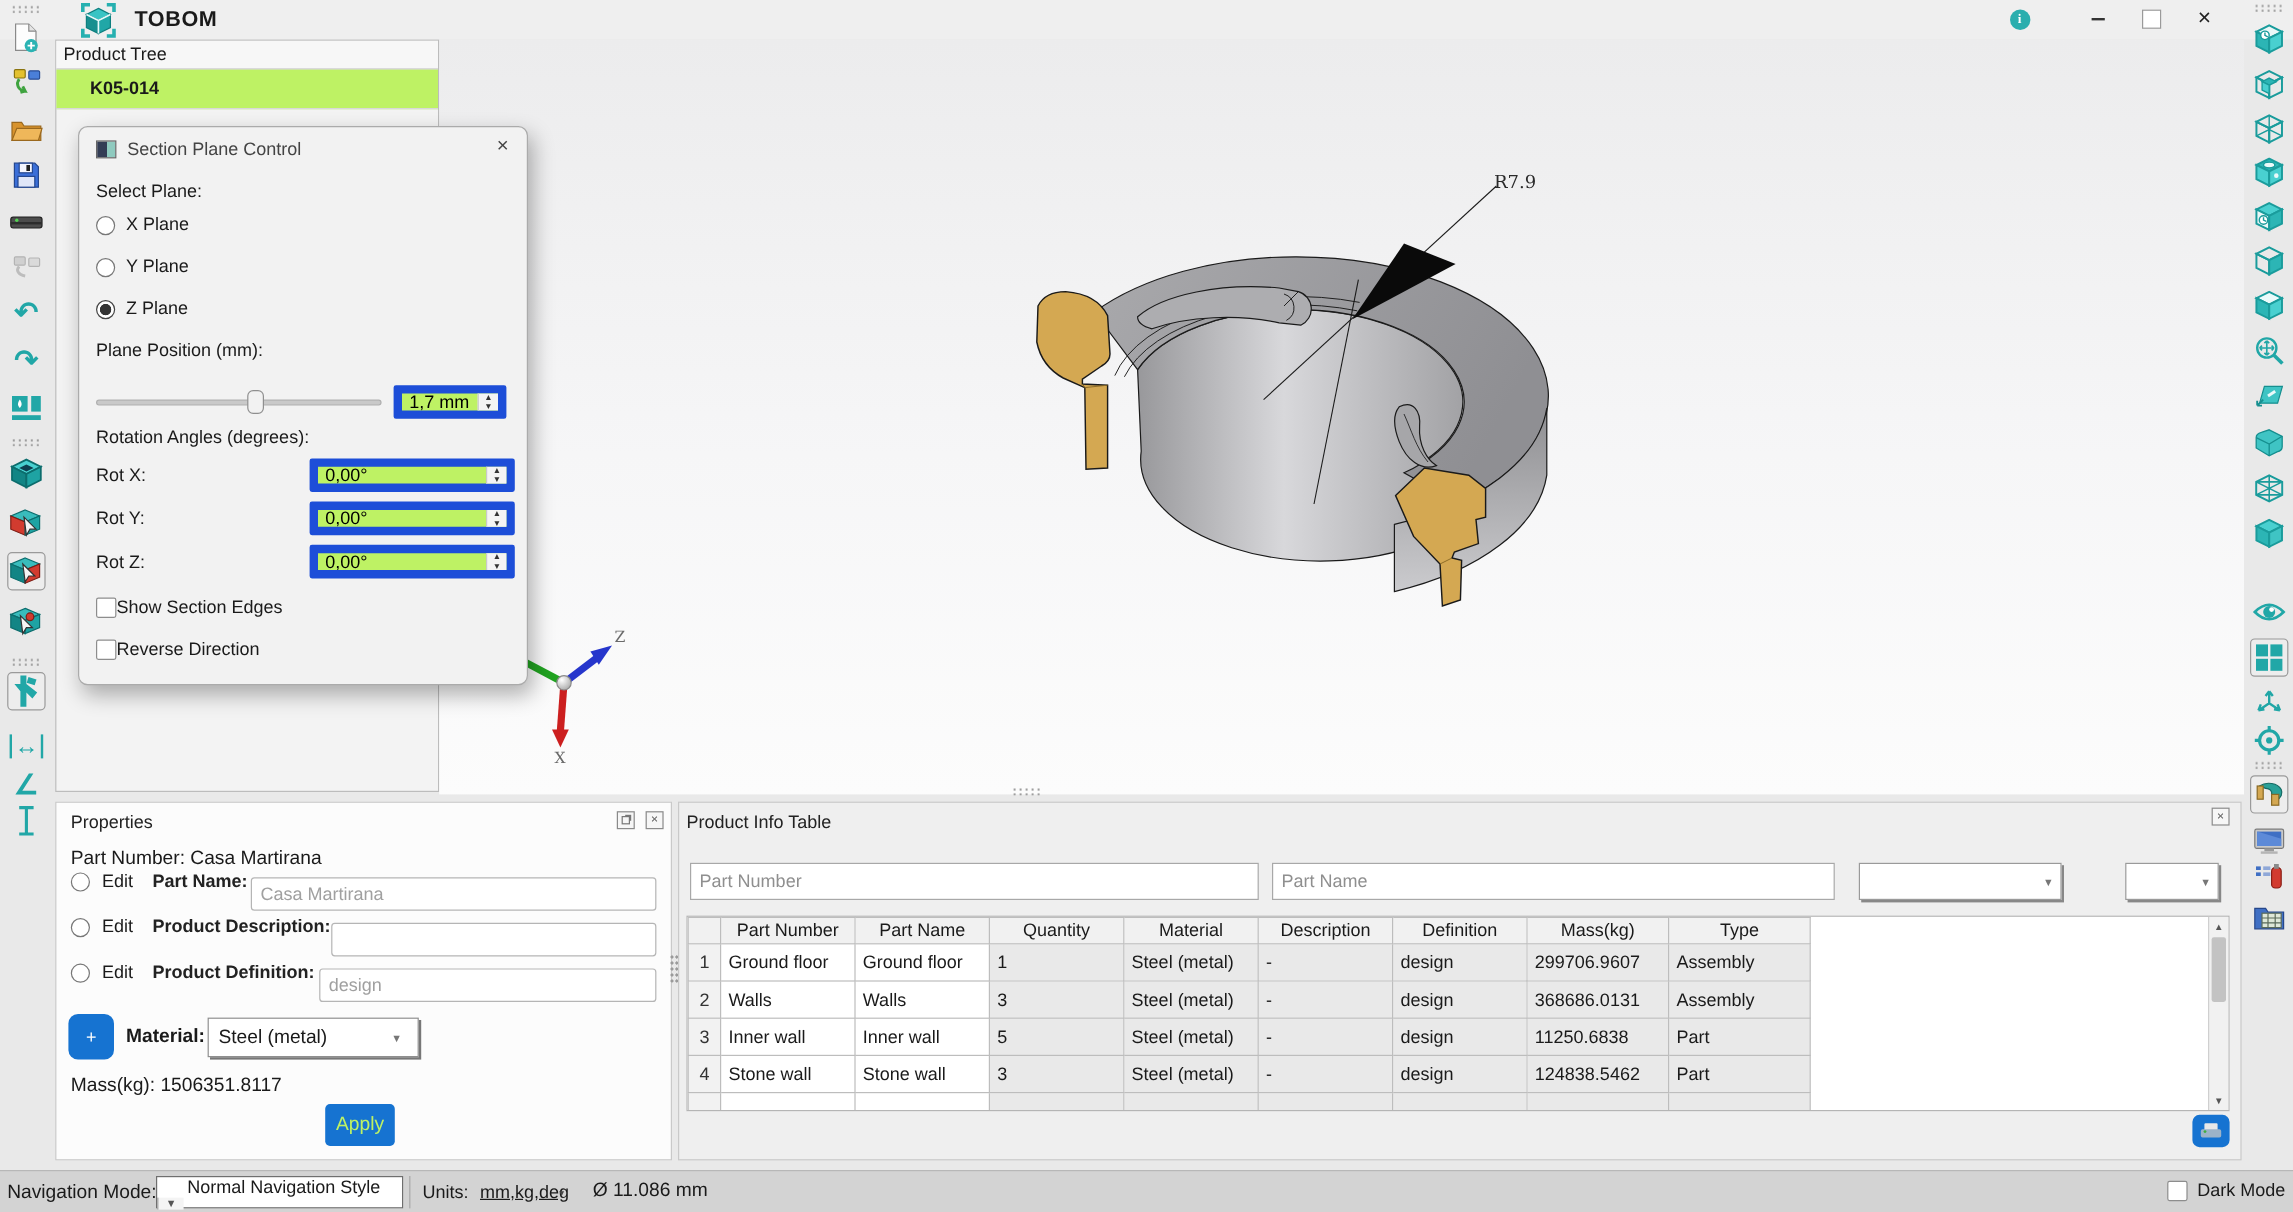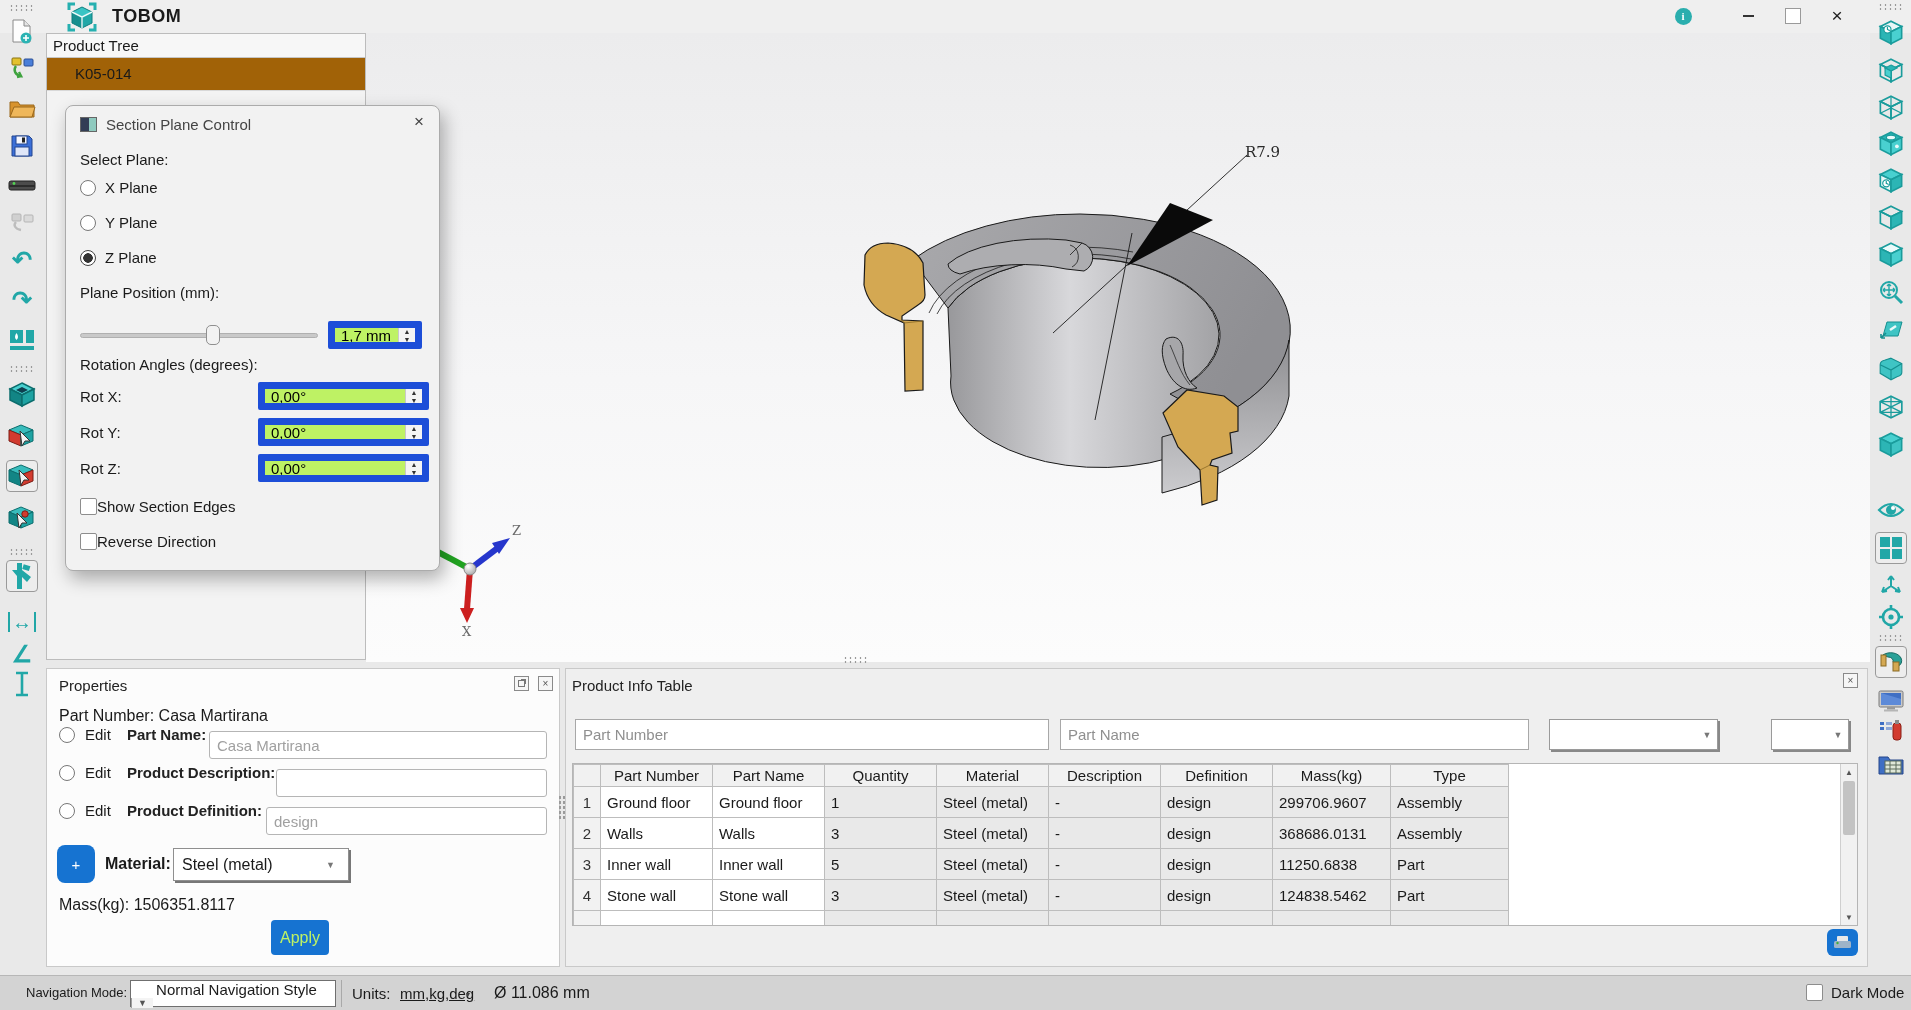--- a/index.html
+++ b/index.html
@@ -23,21 +23,21 @@
   .dots-v { width:7px; height:24px; background-image:radial-gradient(#9a9a9a 1px, transparent 1.2px); background-size:4px 5px; }
   .tbtn { width:32px; height:32px; display:flex; align-items:center; justify-content:center; }
   .tbtn.sel { border:1px solid #9a9a9a; border-radius:4px; background:#ededed; }
   .glyph-teal { color:#21a7a7; font-weight:bold; }
   #left-toolbar .tbtn { left:6px; }
   #right-toolbar .tbtn { left:1875px; }
 
   
   #tree-panel { left:46px; top:33px; width:320px; height:627px; background:#f3f3f3; border:1px solid #bcbcbc; }
   #tree-header { height:24px; line-height:23px; padding-left:6px; font-size:15px; background:#f7f7f7; border-bottom:1px solid #c6c6c6; }
-  #tree-list { height:33px; background:#a16207; border-bottom:1px solid #d8d8d8; }
+  #tree-list { height:33px; background:#bef264; border-bottom:1px solid #d8d8d8;font-weight:bold; }
   #tree-item { padding:7px 0 0 28px; font-size:15px; }
 
   
   #viewport { left:366px; top:33px; width:1504px; height:629px; background:linear-gradient(180deg,#ececed 0%, #f6f6f7 55%, #fcfcfc 100%); }
   #vp-handle { left:843px; top:656px; }
 
   
   #dialog { left:65px; top:105px; width:375px; height:466px; background:#f2f2f2; border:1px solid #ababab; border-radius:8px; box-shadow:4px 8px 18px rgba(0,0,0,.30); z-index:30; }
   #dlg-title { left:40px; top:10px; font-size:15px; color:#444; }
   #dlg-icon { left:14px; top:11px; width:17px; height:15px; border:1px solid #666; background:linear-gradient(90deg,#333d55 0 55%, #8fcabf 55% 100%); }
@@ -94,21 +94,21 @@
   td.cg { background:#e9e9e9; }
   #vscroll { position:absolute; right:0; top:0; width:17px; height:161px; background:#f1f1f1; border-left:1px solid #cfcfcf; }
   #vscroll .sbtn { height:16px; display:flex; align-items:center; justify-content:center; font-size:8px; color:#555; }
   #vscroll .sthumb { margin:1px 2px; height:54px; background:#c3c3c3; border-radius:2px; }
   #print-btn { position:absolute; left:1261px; top:260px; width:31px; height:27px; background:#1673d1; border:0; border-radius:6px; display:flex; align-items:center; justify-content:center; }
 
   #splitter-v { left:558px; top:795px; }
 
   
   #statusbar { left:0; top:975px; width:1911px; height:35px; background:#d3d3d3; border-top:1px solid #b7b7b7; }
-  #nav-label { left:6px; top:9px; font-size:13px;margin-left:20px; }
+  #nav-label { left:6px; top:9px; font-size:16px; }
   #nav-select { left:130px; top:4px; width:206px; height:27px; background:#fff; border:1px solid #6f6f6f; display:flex; align-items:center;flex-direction:column; }
   #nav-select .val { flex:1; padding-left:7px; font-size:15px; }
   #nav-select .arr { width:22px; border-left:1px solid #9f9f9f; text-align:center; color:#555; font-size:9px; align-self:stretch; display:flex; align-items:center; justify-content:center; background:#f4f4f4; }
   #status-sep { left:341px; top:4px; width:1px; height:27px; background:#a9a9a9; }
   #units-label { left:352px; top:9px; font-size:15px; }
   #units-value { left:400px; top:9px; font-size:15px;text-decoration:underline; }
   #units-caret { left:466px; top:14px; font-size:8px; color:#444; }
   #dia-value { left:494px; top:8px; font-size:16px; }
   #darkmode { left:1806px; top:8px; display:flex; align-items:center; gap:8px; font-size:15px; }
 

